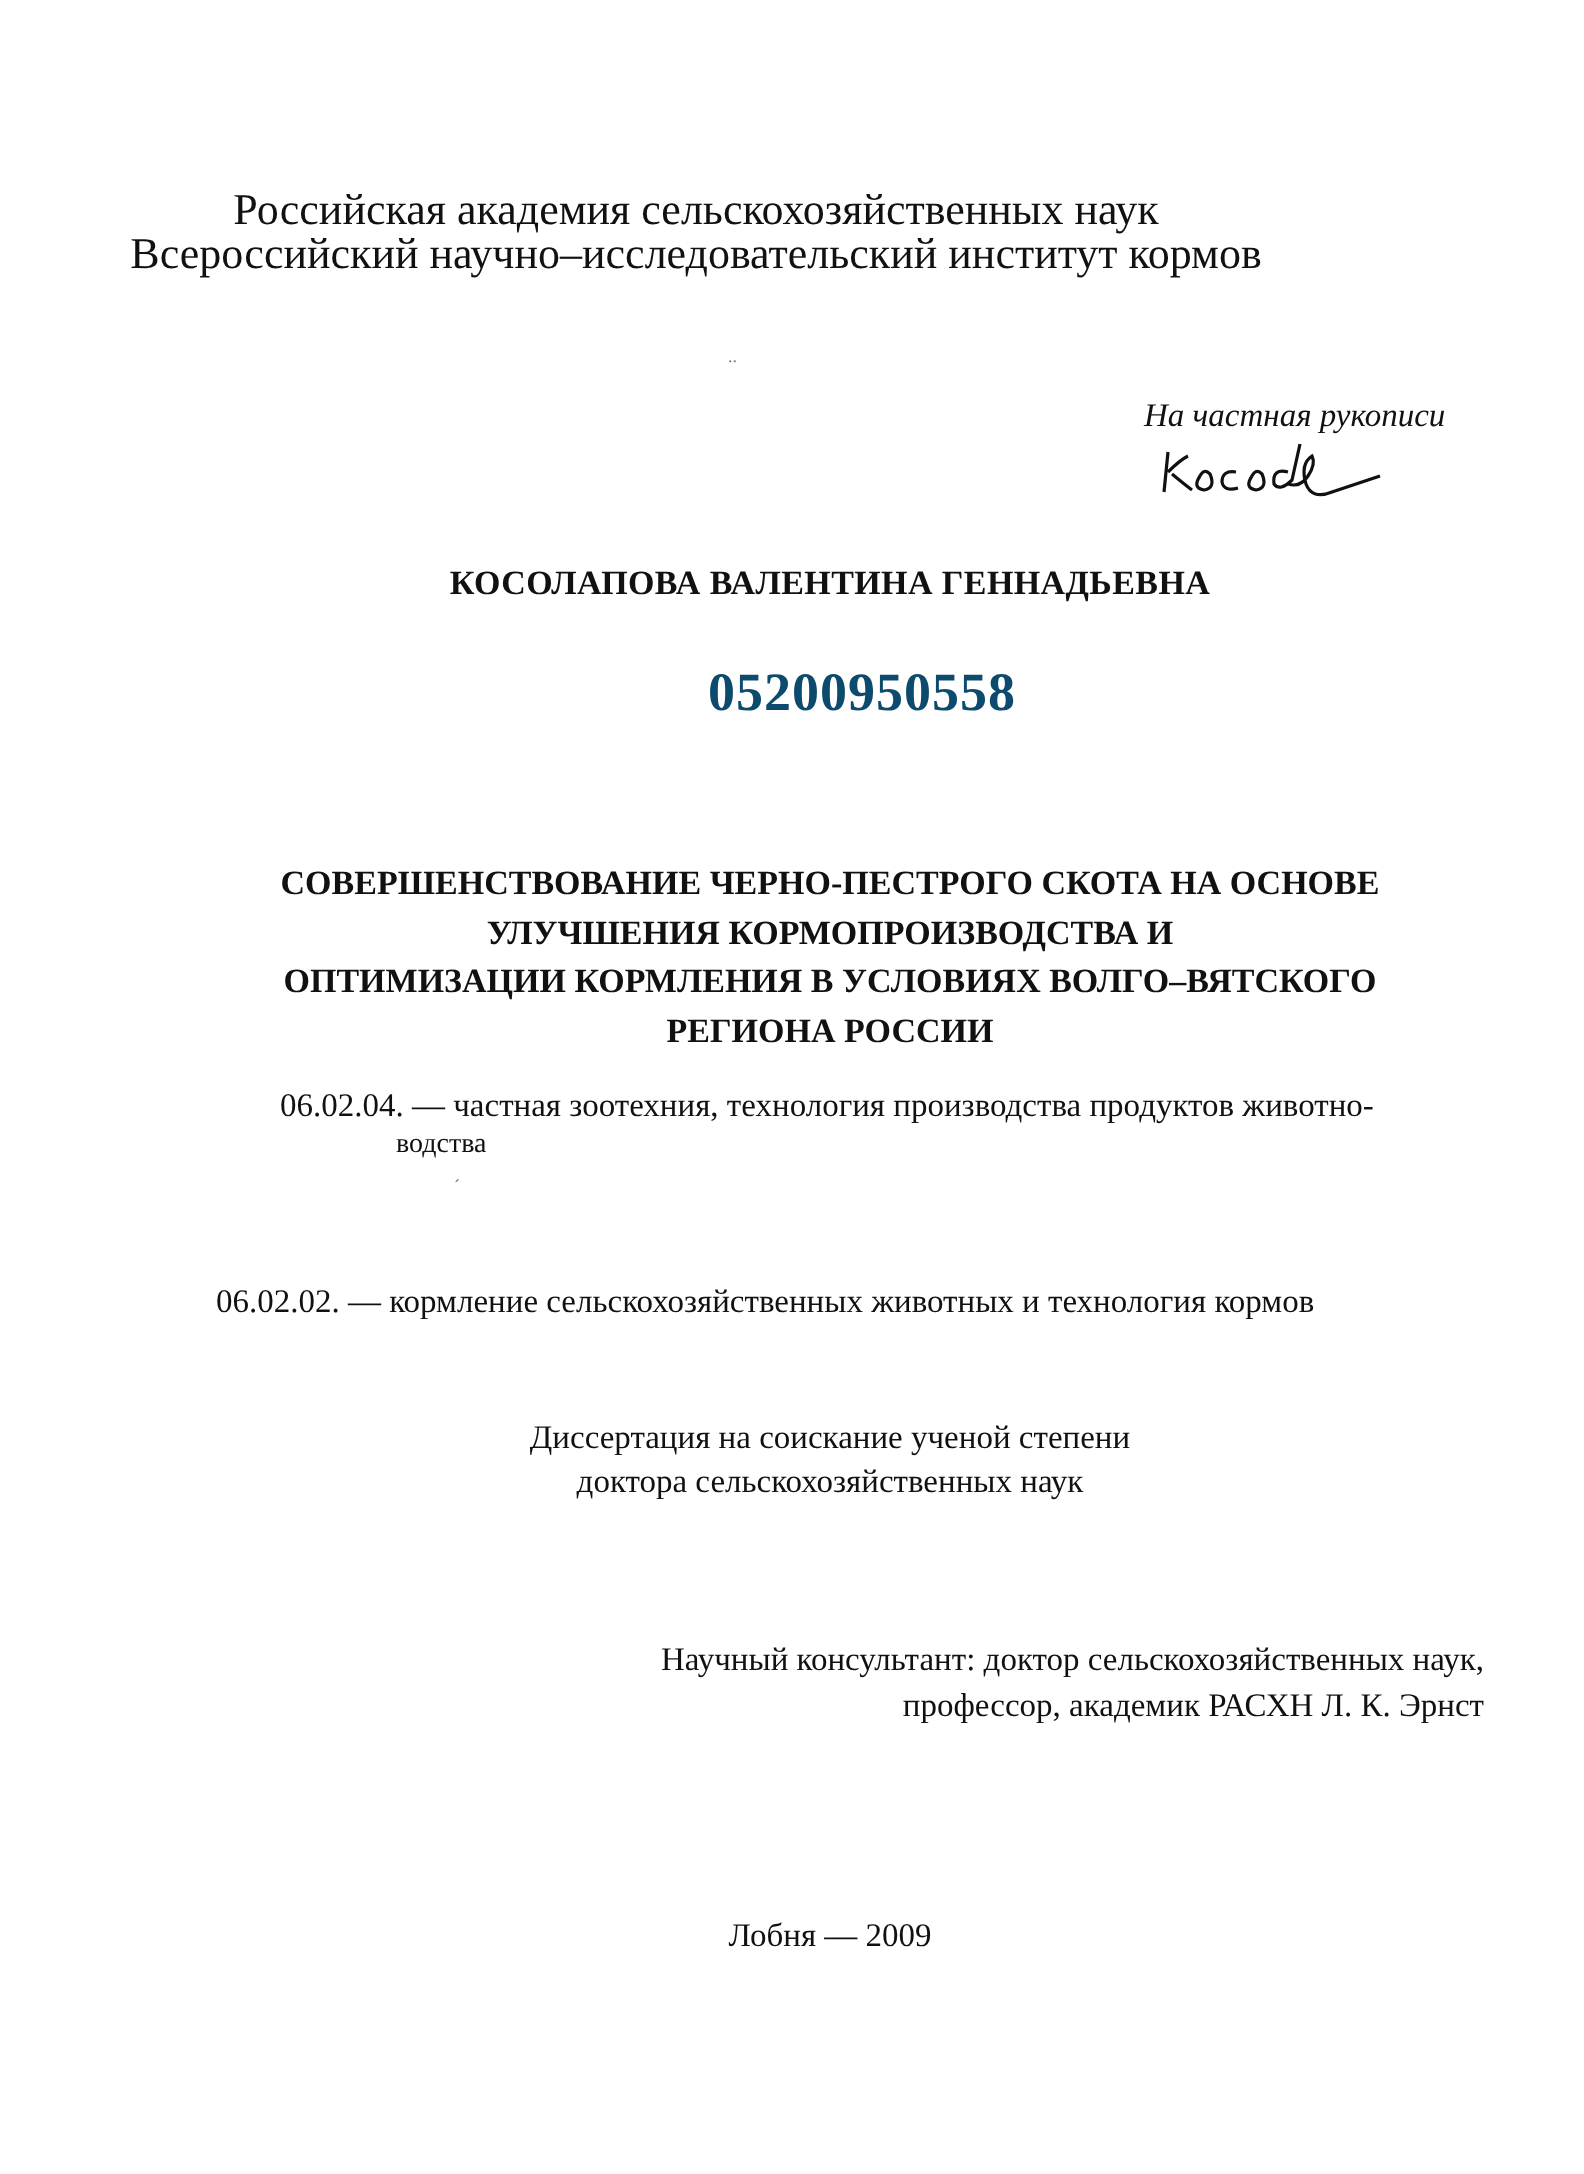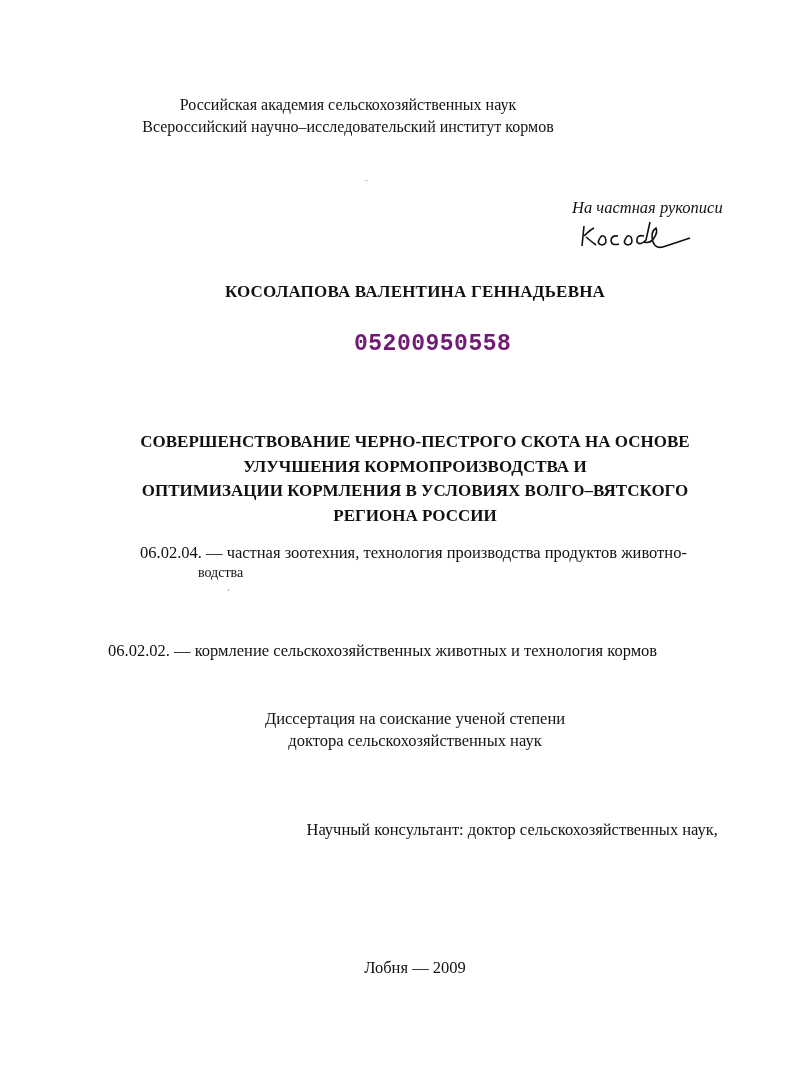--- a/index.html
+++ b/index.html
@@ -1,34 +1,34 @@
 <!DOCTYPE html>
 <html><head>
 <meta charset="utf-8">
 <style>
   html, body { margin: 0; padding: 0; background: #ffffff; }
   body { width: 792px; height: 1087px; position: relative; overflow: hidden;
          font-family: "Liberation Serif", "DejaVu Serif", serif; color: #111; }
   .abs { position: absolute; }
   .center { text-align: center; }
-  .org { left: 0; width: 696px; top: 94px; font-size: 16px; line-height: 21.5px; }
+  .org { left: 0; width: 696px; top: 94px; font-size: 22px; line-height: 21.5px; }
   .mark { left: 364px; top: 173px; font-size: 9px; color: #777; }
   .rights { left: 572px; top: 198px; font-size: 16.5px; font-style: italic; }
   .sig { left: 578px; top: 218px; width: 120px; height: 32px; }
   .author { left: 0; width: 830px; top: 282px; font-size: 17px; font-weight: bold; letter-spacing: 0.2px; }
-  .stamp { left: 354px; top: 331px; font-family: Liberation Mono, monospace;
-           font-size: 23px; font-weight: bold; letter-spacing: 0.5px; color: #701a75; }
+  .stamp { left: 354px; top: 331px; font-family: Liberation Serif, serif;
+           font-size: 27px; font-weight: bold; letter-spacing: 0.5px; color: #0c4a6e; }
   .title { left: 0; width: 830px; top: 430px; font-size: 17px; font-weight: bold; line-height: 24.5px; }
   .spec { left: 108px; font-size: 16.5px; line-height: 22px; }
   .spec1 { top: 542px; margin-left: 32px; }
   .spec1b { left: 198px; top: 565px; font-size: 14px; }
   .spec2 { top: 640px; }
   .tick { left: 227px; top: 588px; font-size: 9px; color: #666; }
   .diss { left: 0; width: 830px; top: 708px; font-size: 16.5px; line-height: 22px; }
-  .cons { right: 74px; top: 818px; font-size: 16.5px; line-height: 23px; text-align: right; }
+  .cons { right: 50px; top: 818px; font-size: 16.5px; line-height: 23px; text-align: right; }
   .city { left: 0; width: 830px; top: 958px; font-size: 16.5px; }
 </style>
 </head>
 <body>
 
 <div class="abs org center">
   <div>Российская академия сельскохозяйственных наук</div>
   <div>Всероссийский научно–исследовательский институт кормов</div>
 </div>
 
@@ -70,15 +70,16 @@
   <span>— кормление сельскохозяйственных животных и технология кормов</span>
 </div>
 
 <div class="abs diss center">
   <div>Диссертация на соискание ученой степени</div>
   <div>доктора сельскохозяйственных наук</div>
 </div>
 
 <div class="abs cons">
   <div>Научный консультант: доктор сельскохозяйственных наук,</div>
+  <div>профессор, академик РАСХН Л. К. Эрнст</div>
 </div>
 
 <div class="abs city center">Лобня — 2009</div>
 
 </body></html>

